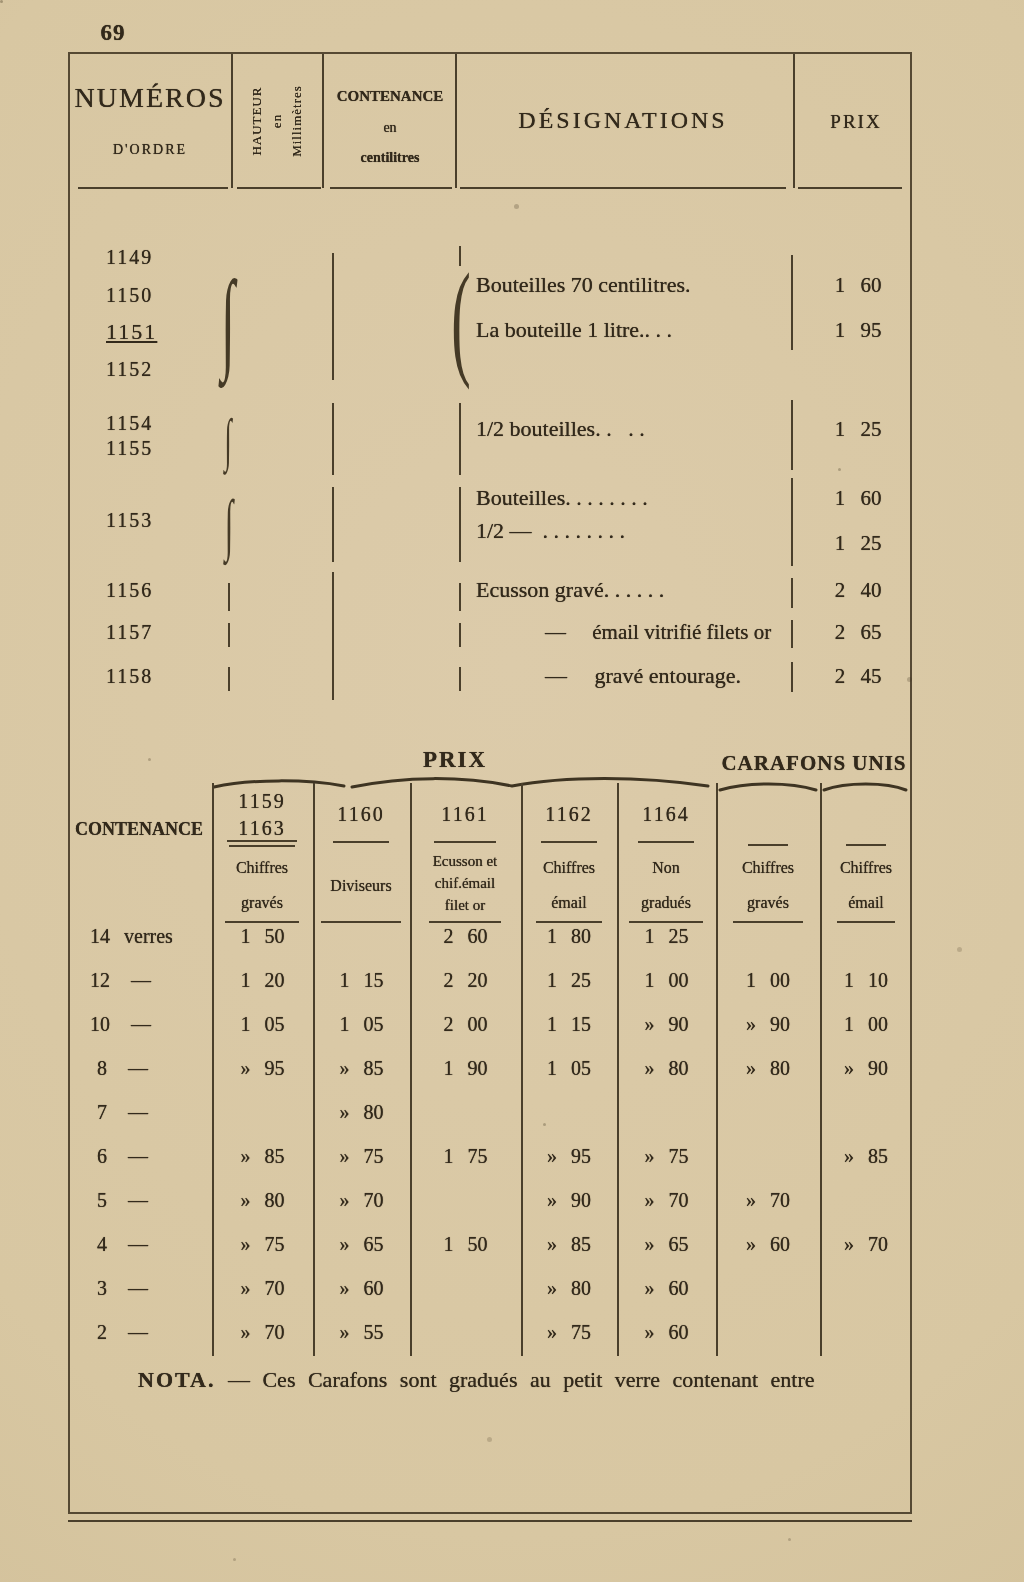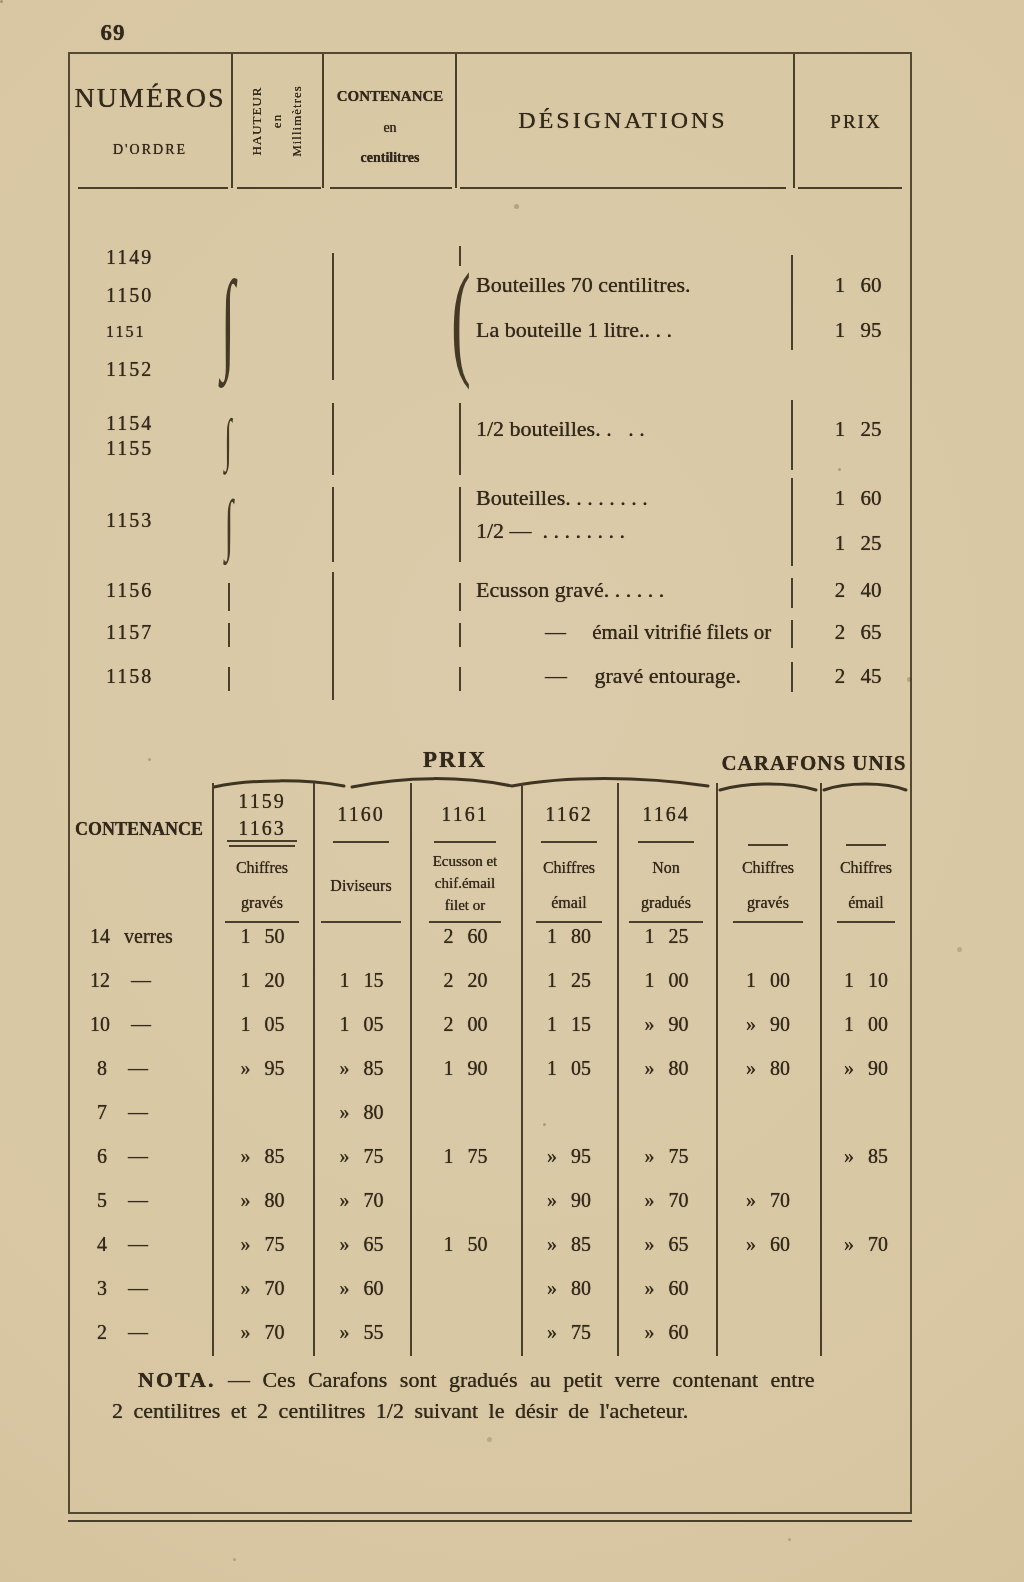--- a/index.html
+++ b/index.html
@@ -73,21 +73,21 @@
 
   <div class="ln" style="left:78px;top:187px;width:150px;height:2px;"></div>
   <div class="ln" style="left:237px;top:187px;width:84px;height:2px;"></div>
   <div class="ln" style="left:330px;top:187px;width:122px;height:2px;"></div>
   <div class="ln" style="left:460px;top:187px;width:326px;height:2px;"></div>
   <div class="ln" style="left:798px;top:187px;width:104px;height:2px;"></div>
 
 
   <div class="tl" style="left:106px;top:257px;font-size:20px;letter-spacing:2px;">1149</div>
   <div class="tl" style="left:106px;top:295px;font-size:20px;letter-spacing:2px;">1150</div>
-  <div class="tl" style="left:106px;top:332px;font-size:16px;letter-spacing:2px;">1151</div>
+  <div class="tl" style="left:106px;top:332px;font-size:22px;letter-spacing:2px;text-decoration:underline;">1151</div>
   <div class="tl" style="left:106px;top:369px;font-size:20px;letter-spacing:2px;">1152</div>
   <div class="tl" style="left:106px;top:423px;font-size:20px;letter-spacing:2px;">1154</div>
   <div class="tl" style="left:106px;top:448px;font-size:20px;letter-spacing:2px;">1155</div>
   <div class="tl" style="left:106px;top:520px;font-size:20px;letter-spacing:2px;text-align:center;">1153</div>
   <div class="tl" style="left:106px;top:590px;font-size:20px;letter-spacing:2px;">1156</div>
   <div class="tl" style="left:106px;top:632px;font-size:20px;letter-spacing:2px;">1157</div>
   <div class="tl" style="left:106px;top:676px;font-size:20px;letter-spacing:2px;">1158</div>
 
   <span class="br br-int" style="left:228px;top:320px;font-size:112px;"></span>
   <span class="br br-int" style="left:228px;top:439px;font-size:58px;"></span>
@@ -271,16 +271,15 @@
     <div class="gc"></div>
     <div class="gc">» 75</div>
     <div class="gc">» 60</div>
     <div class="gc"></div>
     <div class="gc"></div>
   </div>
 
   <div class="tl" style="left:88px;top:1380px;font-size:22px;word-spacing:7px;">
     <span style="font-weight:bold;letter-spacing:2px;">NOTA.</span><span> — Ces Carafons sont gradués au petit verre contenant entre</span>
   </div>
-  <div class="tl" style="left:112px;top:1411px;font-size:22px;word-spacing:5px;">2 centilitres et 2 centilitres 1/2 suivant le désir de l'acheteur.</div>
 
   <div class="speck"></div>
 </div>
 
 </body></html>

